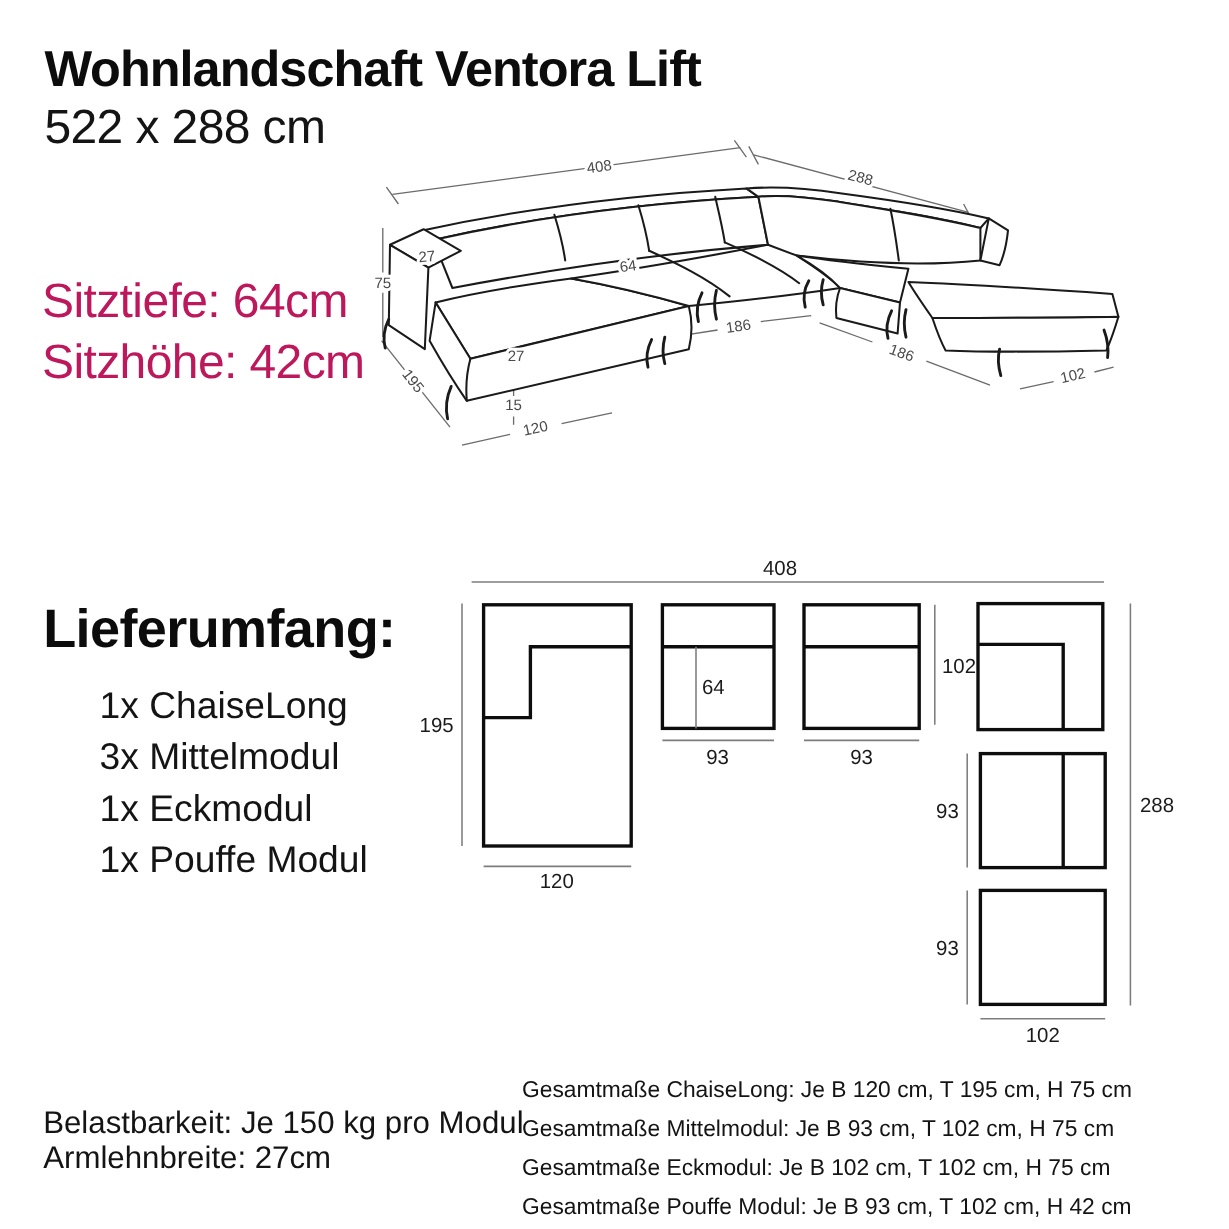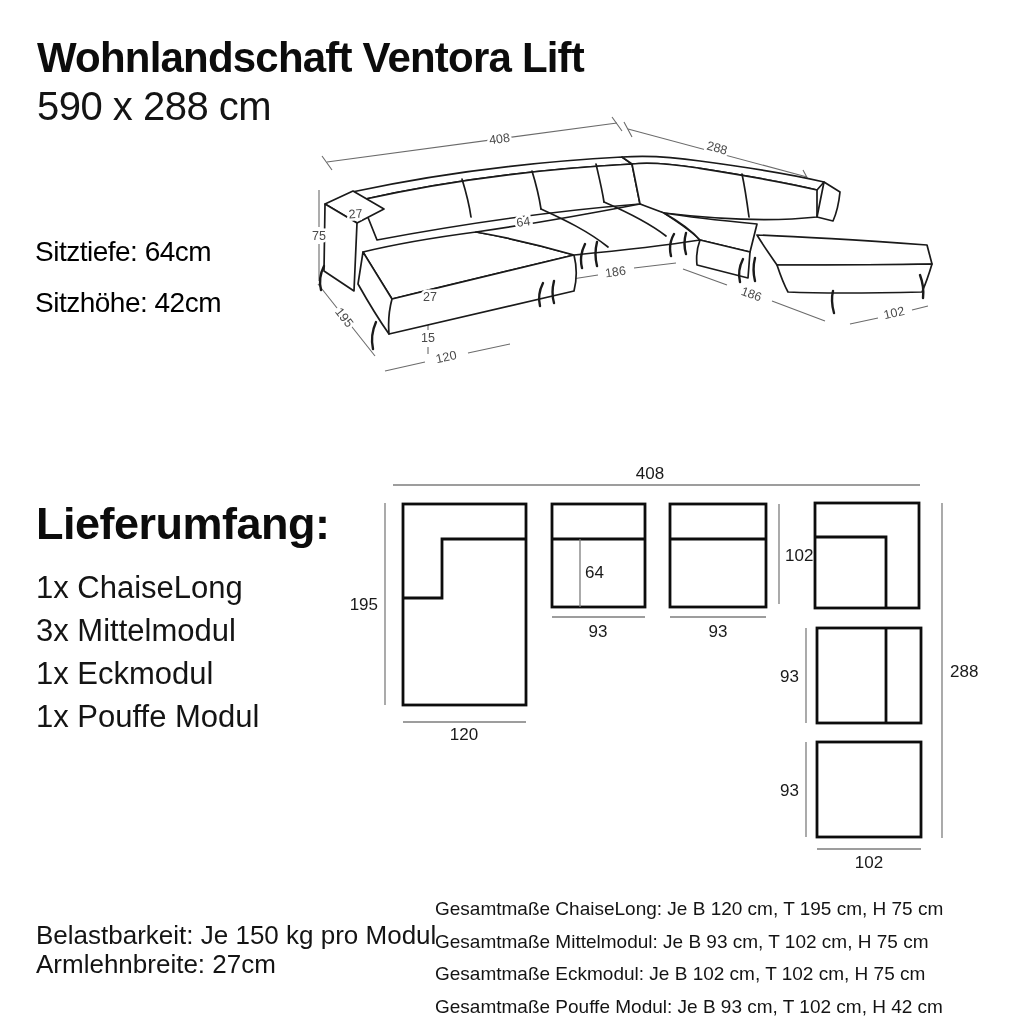--- a/index.html
+++ b/index.html
@@ -1,42 +1,42 @@
 <!DOCTYPE html>
 <html><head>
 <meta charset="utf-8">
 <style>
   html,body{margin:0;padding:0;background:#fff;}
   body{width:1024px;height:1024px;position:relative;overflow:hidden;
        font-family:"Liberation Sans","DejaVu Sans",sans-serif;color:#111;}
   .abs{position:absolute;}
   #title{left:37px;top:34px;font-size:42px;font-weight:700;letter-spacing:-0.8px;color:#0c0c0c;}
   #subtitle{left:37px;top:84px;font-size:40px;font-weight:400;letter-spacing:-0.5px;color:#141414;}
-  #seatspecs{left:35px;top:226px;font-size:28px;line-height:51px;letter-spacing:-0.5px;color:#000000;}
+  #seatspecs{left:35px;top:226px;font-size:40px;line-height:51px;letter-spacing:-0.5px;color:#be185d;}
   #scope{left:36px;top:498px;}
   #scope .head{font-size:45px;font-weight:700;letter-spacing:-0.5px;margin-bottom:16px;color:#0c0c0c;}
-  #scope .item{font-size:31px;line-height:43px;font-weight:400;color:#141414;}
+  #scope .item{font-size:31px;line-height:43px;font-weight:400;color:#141414;margin-left:47px;}
   #footer-left{left:36px;top:921px;font-size:26px;line-height:29px;color:#141414;}
   #footer-right{left:435px;top:893px;font-size:19px;line-height:32.5px;color:#141414;}
   svg text{font-family:"Liberation Sans","DejaVu Sans",sans-serif;}
   .sk-line{stroke:#1a1a1a;stroke-width:1.7;fill:none;stroke-linecap:round;stroke-linejoin:round;}
   .sk-fill{stroke:#1a1a1a;stroke-width:1.7;fill:#ffffff;stroke-linejoin:round;}
   .sk-leg{stroke:#1a1a1a;stroke-width:2.4;fill:none;stroke-linecap:round;}
   .dim{stroke:#6b6b6b;stroke-width:1.1;fill:none;}
   .dimtxt{fill:#4a4a4a;font-size:12.5px;text-anchor:middle;paint-order:stroke;stroke:#ffffff;stroke-width:5px;}
   .pl-box{stroke:#0d0d0d;stroke-width:2.8;fill:#ffffff;stroke-linejoin:miter;}
   .pl-in{stroke:#0d0d0d;stroke-width:2.8;fill:none;}
   .pl-thin{stroke:#7d7d7d;stroke-width:1.3;fill:none;}
   .pl-txt{fill:#1a1a1a;font-size:17px;}
 </style>
 </head>
 <body>
 
 <div class="abs" id="title">Wohnlandschaft Ventora Lift</div>
-<div class="abs" id="subtitle">590 x 288 cm</div>
+<div class="abs" id="subtitle">522 x 288 cm</div>
 
 <div class="abs" id="seatspecs">
   <div>Sitztiefe: 64cm</div>
   <div>Sitzhöhe: 42cm</div>
 </div>
 
 <div class="abs" id="scope">
   <div class="head">Lieferumfang:</div>
   <div class="item">1x ChaiseLong</div>
   <div class="item">3x Mittelmodul</div>

